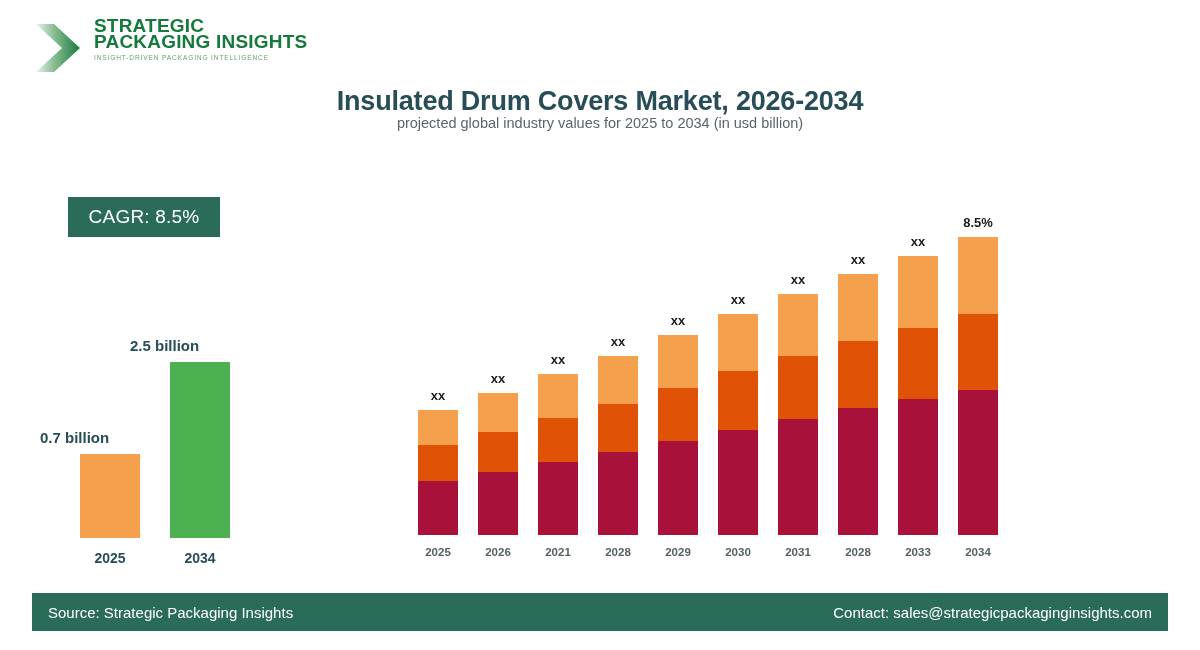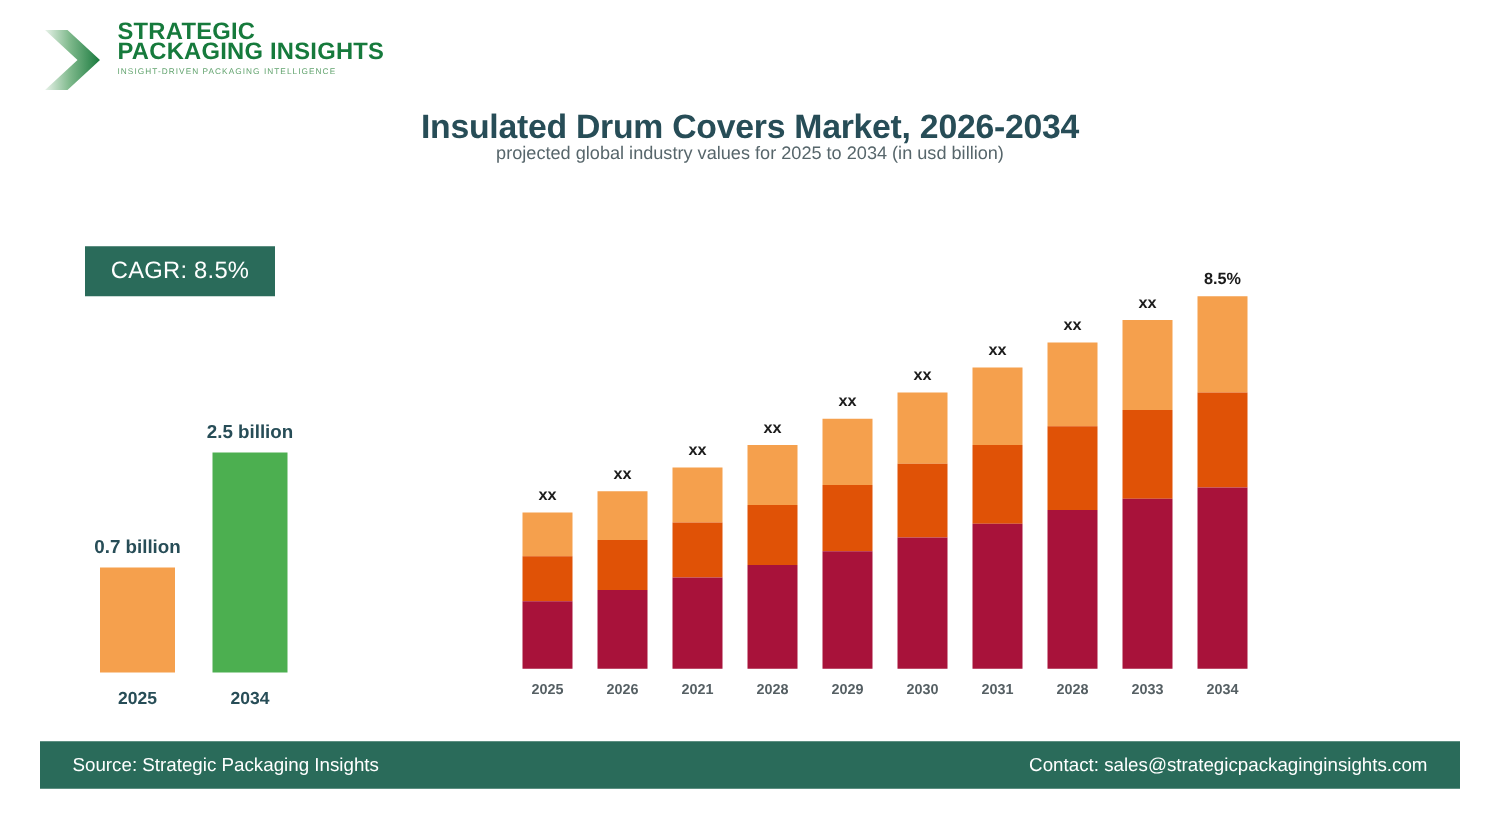--- a/index.html
+++ b/index.html
@@ -108,21 +108,21 @@
   }
   .cmp-bar .fill {
     position: absolute;
     bottom: 0;
     left: 0;
     width: 100%;
   }
   .cmp-value {
     position: absolute;
     width: 140px;
-    text-align: center;
+    text-align: left;
     font-size: 15px;
     font-weight: bold;
     color: #274d57;
     white-space: nowrap;
   }
   .cmp-year {
     position: absolute;
     bottom: 4px;
     width: 100px;
     text-align: center;
@@ -181,21 +181,21 @@
     left: 32px;
     top: 593px;
     width: 1136px;
     height: 38px;
     background: #2a6b5a;
     color: #ffffff;
     display: flex;
     align-items: center;
     justify-content: space-between;
     box-sizing: border-box;
-    padding: 0 26px;
+    padding: 0 16px;
     font-size: 15px;
   }
   .footer-left, .footer-right { white-space: nowrap; }
 </style>
 </head>
 <body>
 
 <div class="logo-block">
   <div class="logo-mark">
     <svg width="54" height="56" viewBox="0 0 54 56">

